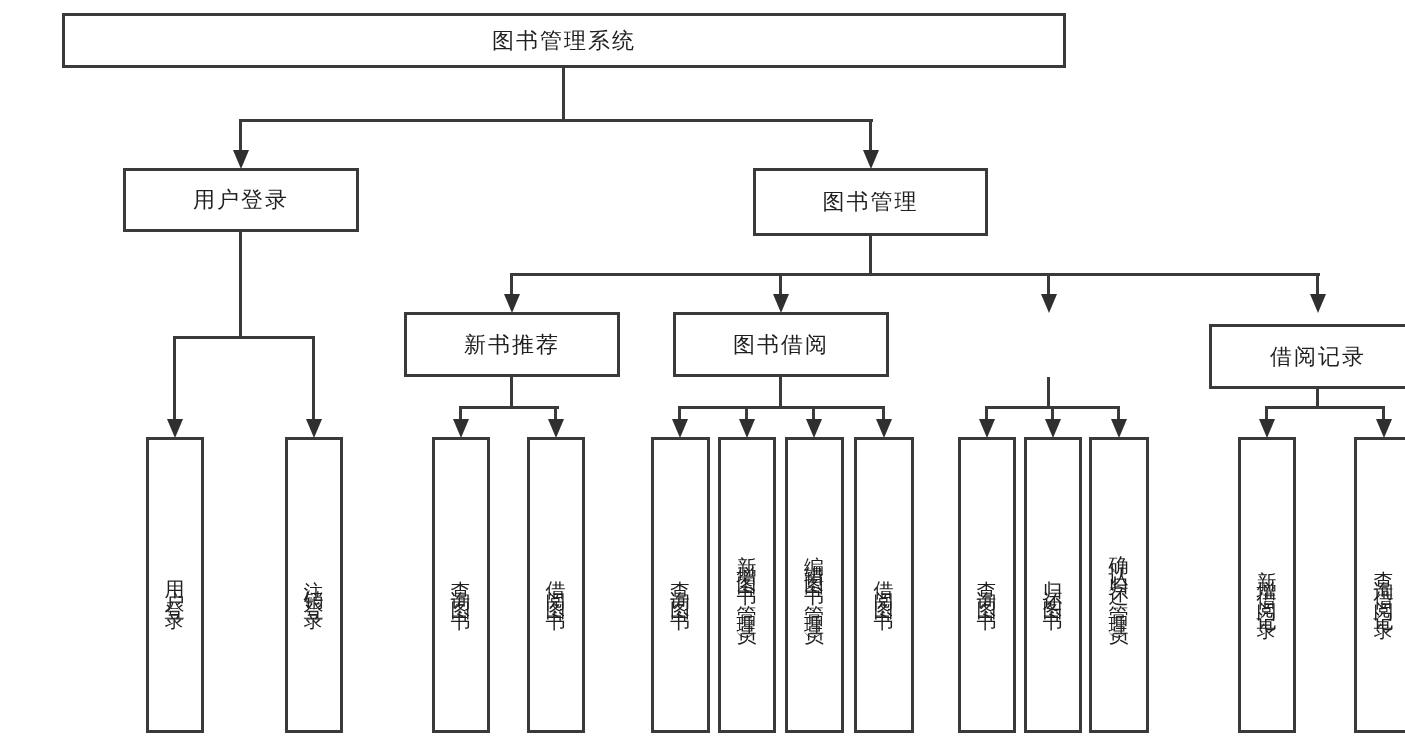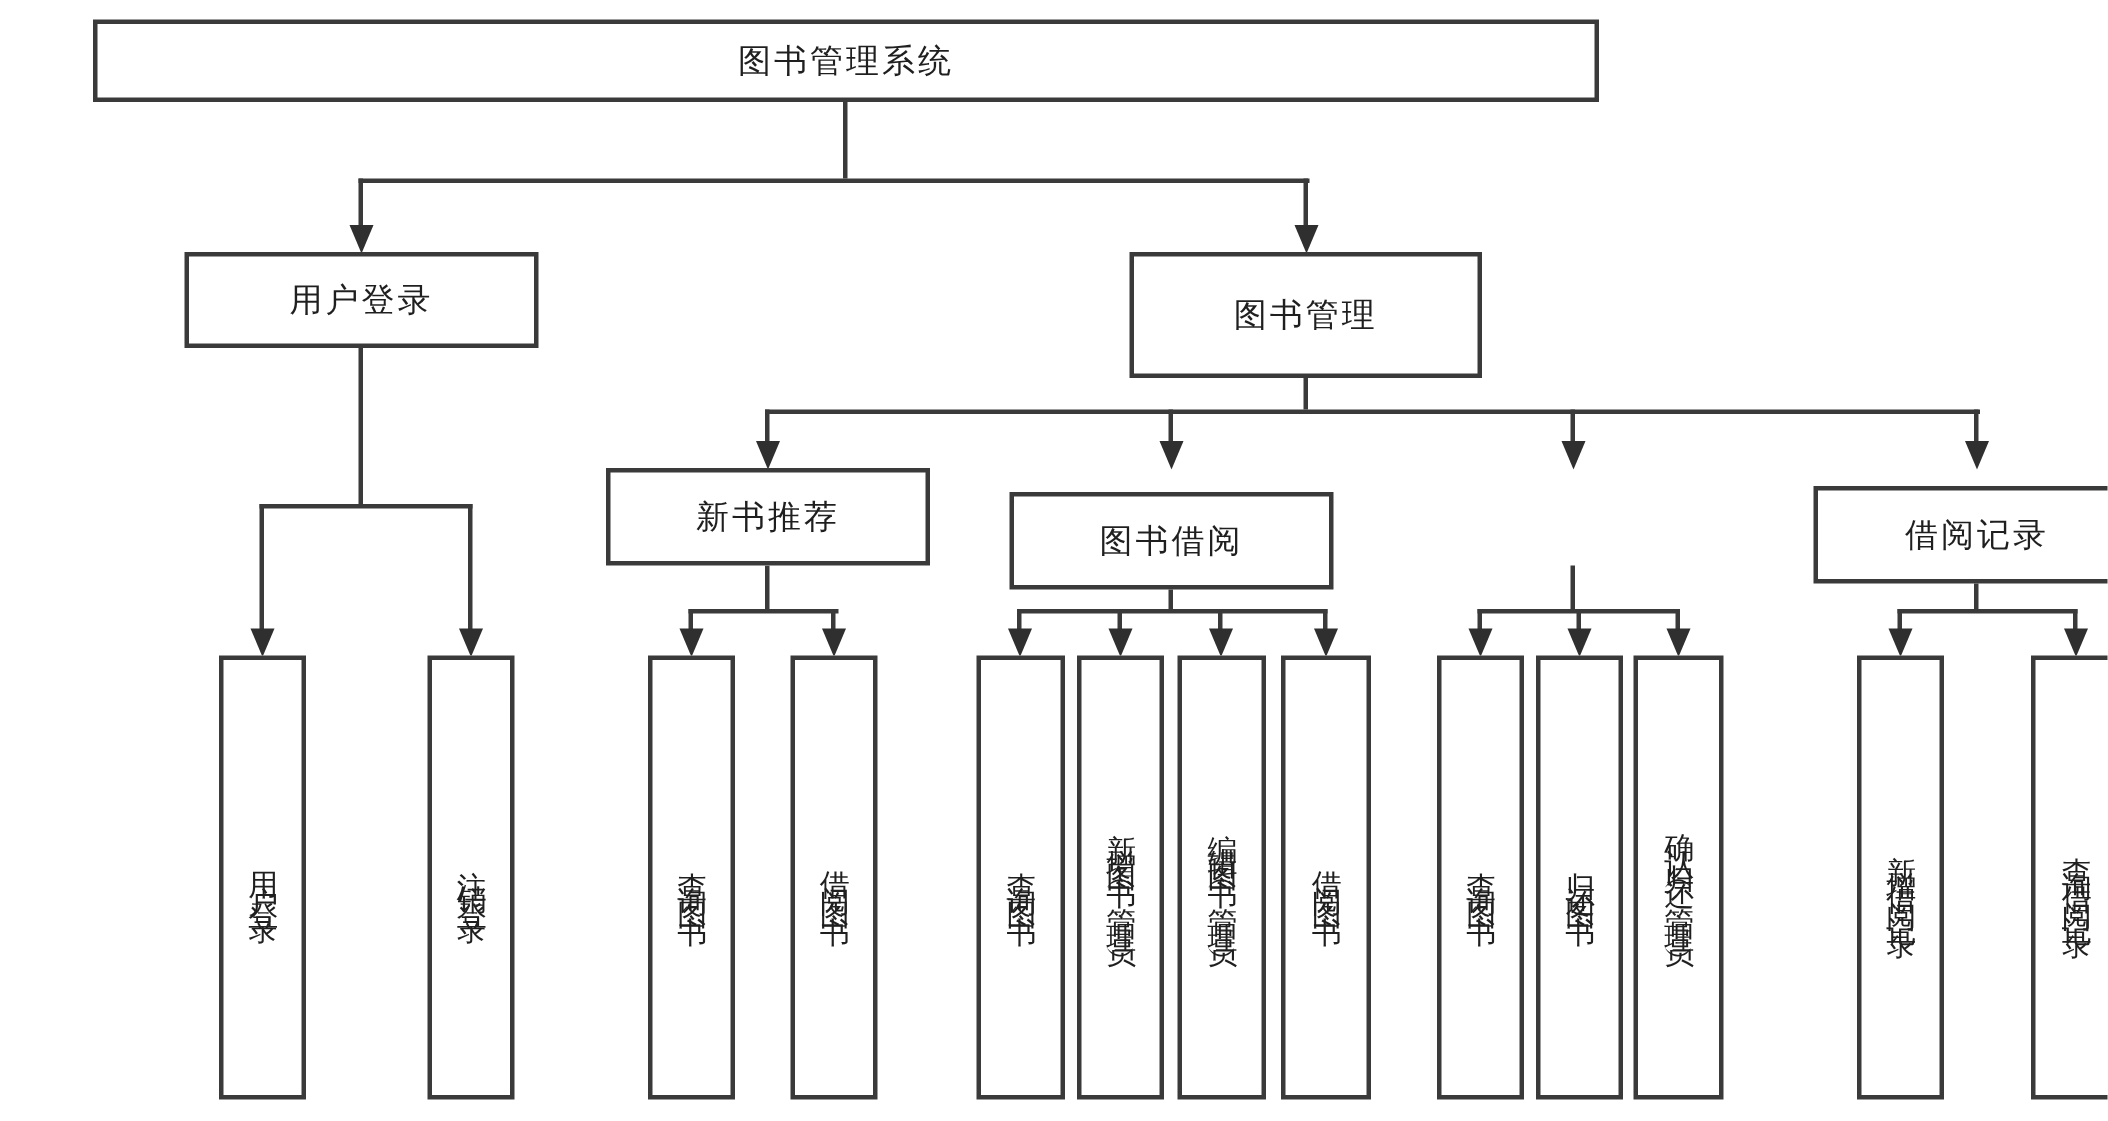--- a/index.html
+++ b/index.html
@@ -51,23 +51,23 @@
     text-align:right;
     color:#c3c3c3;
     font-size:20px;
     letter-spacing:0px;
     z-index:3;
     white-space:nowrap;
   }
   
   #n-root{left:21px;top:13px;width:1004px;height:55px;}
   #n-user{left:82px;top:168px;width:236px;height:64px;}
-  #n-book{left:712px;top:168px;width:235px;height:84px;}
+  #n-book{left:712px;top:168px;width:235px;height:68px;}
   #n-newbook{left:363px;top:312px;width:216px;height:65px;}
-  #n-borrow{left:632px;top:328px;width:216px;height:65px;}
+  #n-borrow{left:632px;top:312px;width:216px;height:65px;}
   #n-current{left:901px;top:312px;width:216px;height:65px;}
   #n-record{left:1168px;top:324px;width:218px;height:65px;}
   #n-a1{left:105px;top:437px;width:58px;height:296px;}
   #n-a2{left:244px;top:437px;width:58px;height:296px;}
   #n-b1{left:391px;top:437px;width:58px;height:296px;}
   #n-b2{left:486px;top:437px;width:58px;height:296px;}
   #n-c1{left:610px;top:437px;width:59px;height:296px;}
   #n-c2{left:677px;top:437px;width:58px;height:296px;}
   #n-c3{left:744px;top:437px;width:59px;height:296px;}
   #n-c4{left:813px;top:437px;width:60px;height:296px;}

